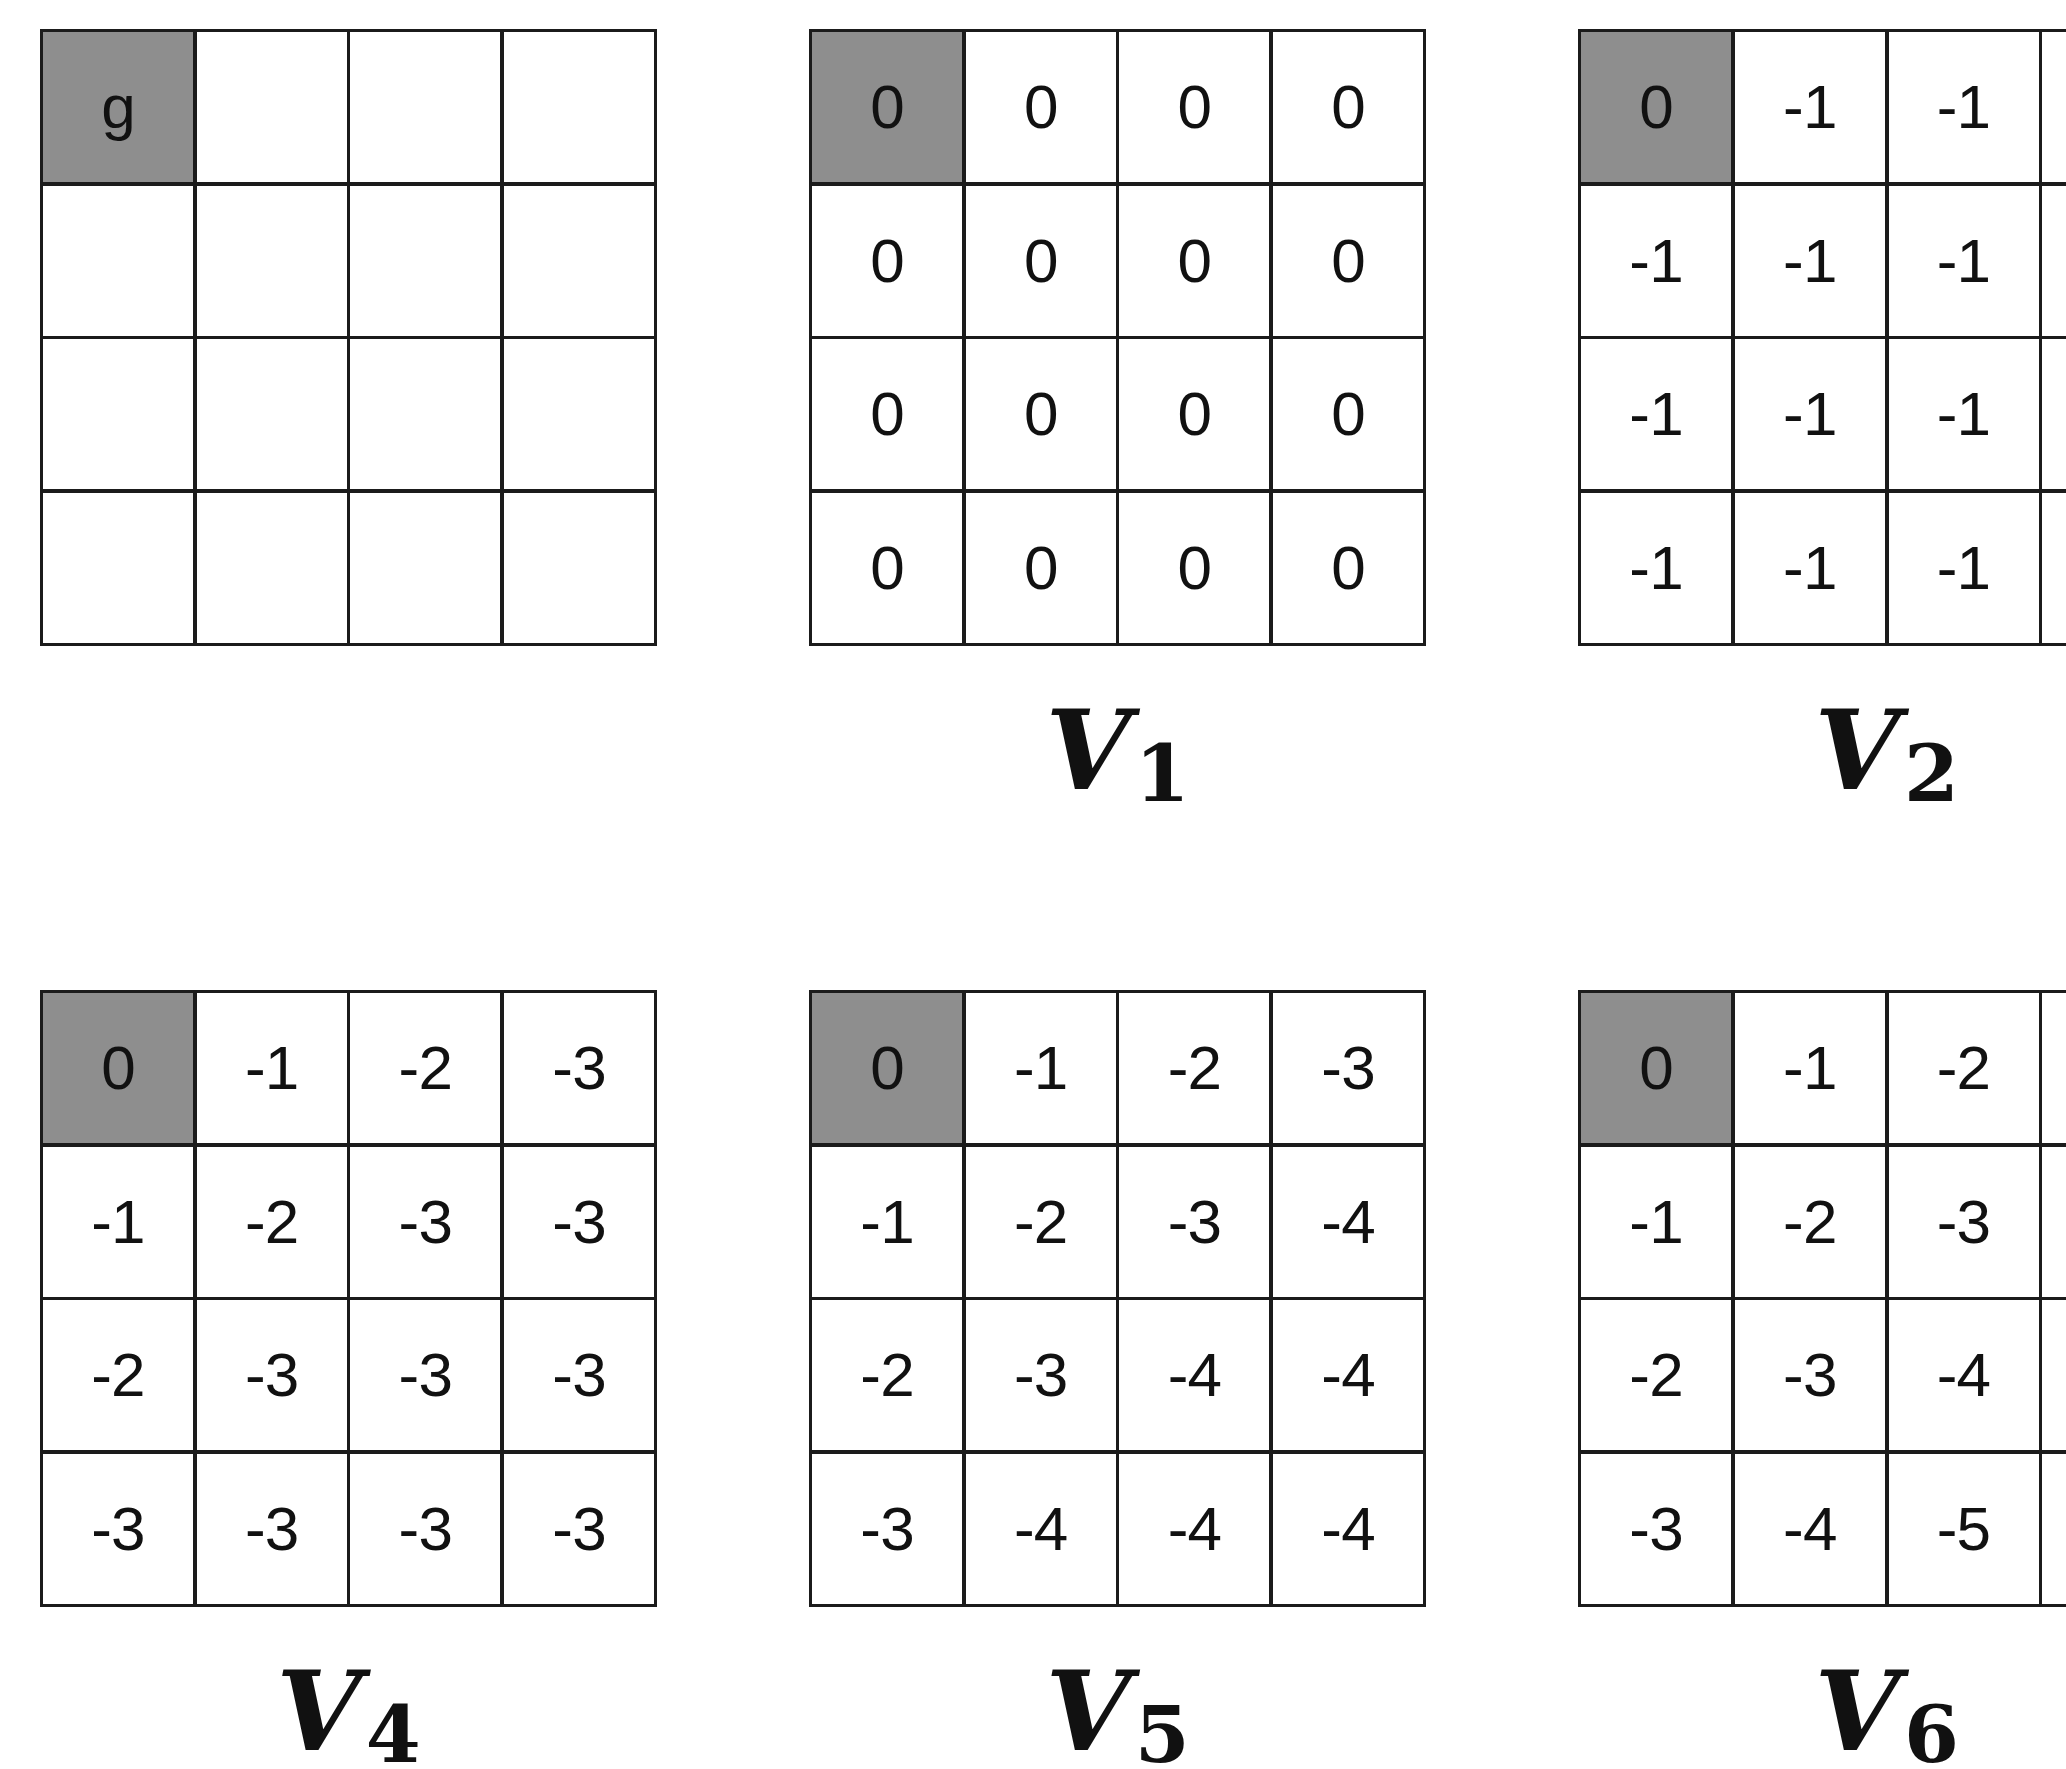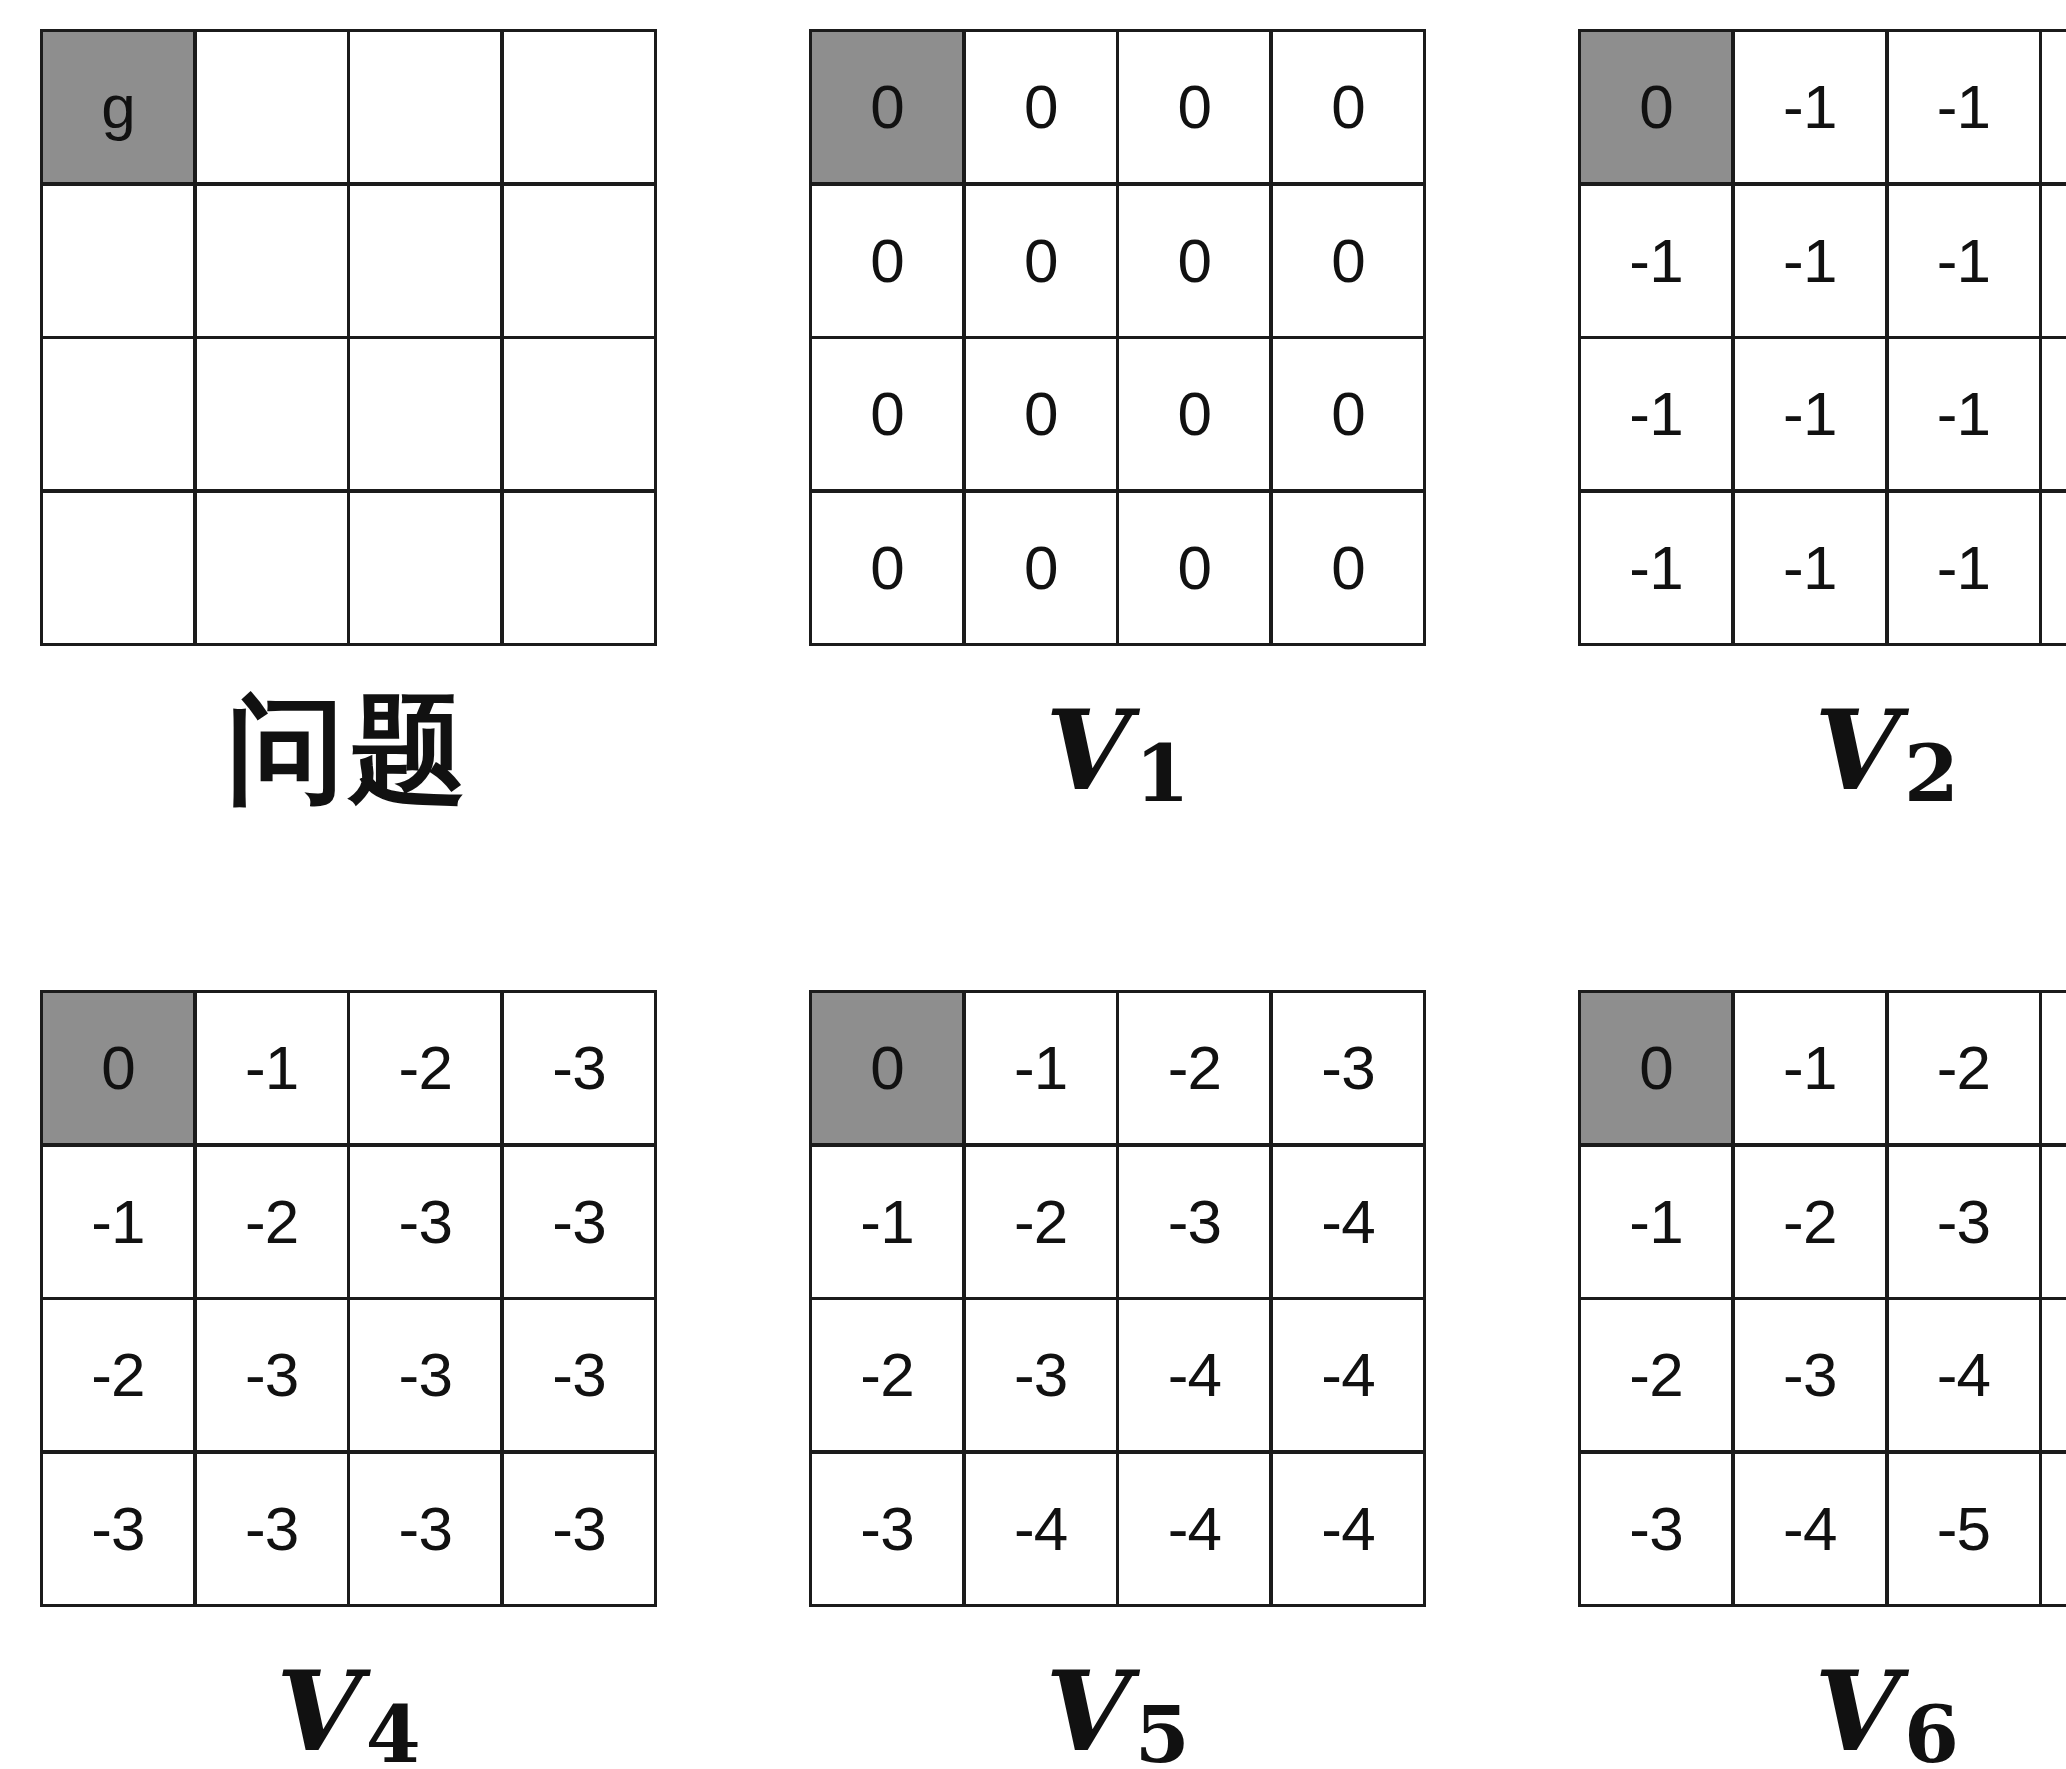--- a/index.html
+++ b/index.html
@@ -69,23 +69,20 @@
           <div class="cell"></div>
           <div class="cell"></div>
           <div class="cell"></div>
           <div class="cell"></div>
           <div class="cell"></div>
           <div class="cell"></div>
           <div class="cell"></div>
           <div class="cell"></div>
           <div class="cell"></div>
         </div>
-        <figcaption class="label">
-          <span class="cjk">问题</span>
-        </figcaption>
       </figure>
       <figure class="block">
         <div class="grid">
           <div class="cell goal">0</div>
           <div class="cell">0</div>
           <div class="cell">0</div>
           <div class="cell">0</div>
           <div class="cell">0</div>
           <div class="cell">0</div>
           <div class="cell">0</div>

